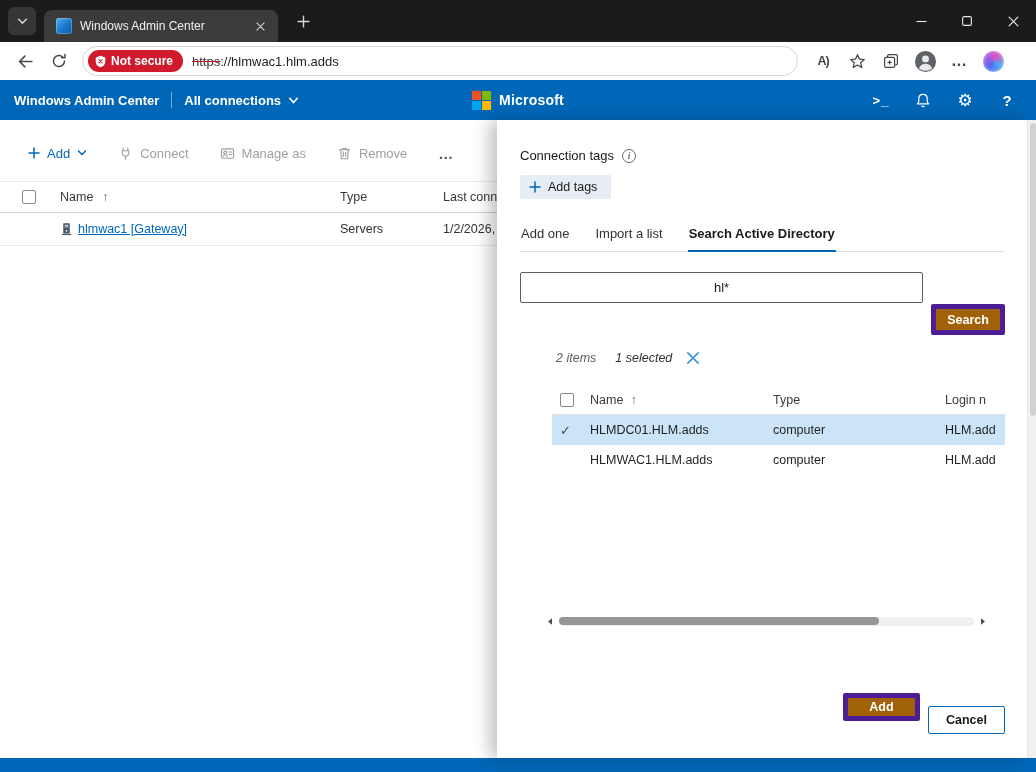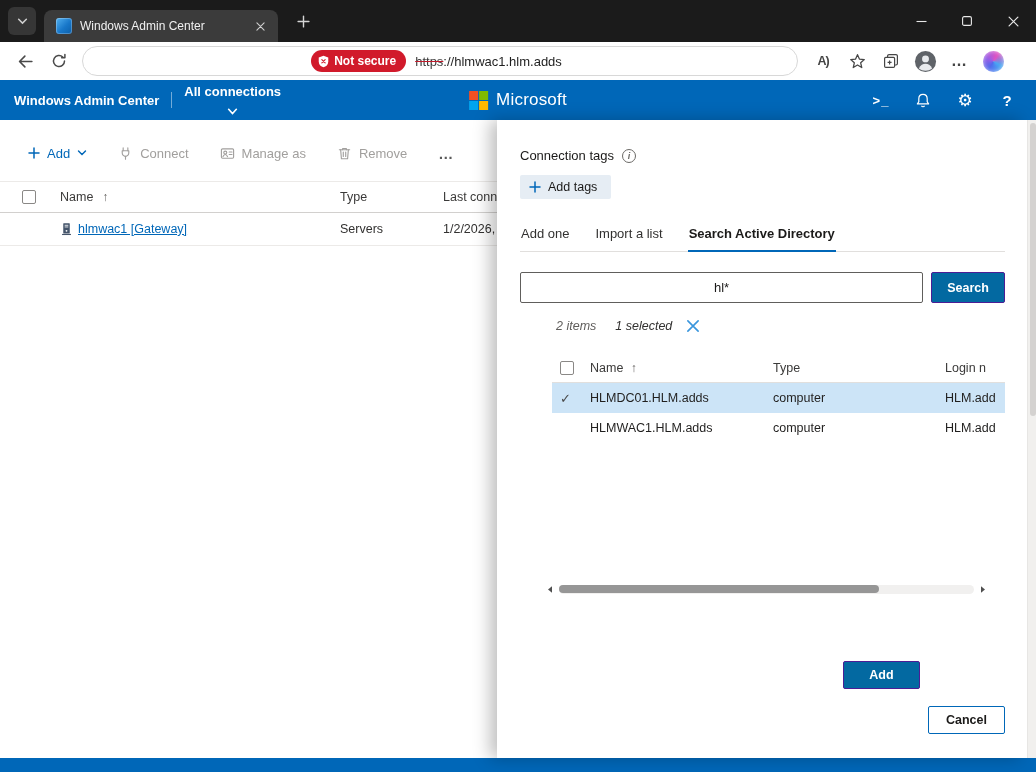--- a/index.html
+++ b/index.html
@@ -23,42 +23,42 @@
   .tab-title { flex:1; font-size:12px; white-space:nowrap; overflow:hidden; text-overflow:ellipsis; }
   .tab-close { width:20px; height:20px; border-radius:4px; display:flex; align-items:center; justify-content:center; color:#cfcfcf; }
   .new-tab { width:26px; height:26px; margin-left:12px; border-radius:4px; display:flex; align-items:center; justify-content:center; color:#d6d6d6; }
   .win-controls { margin-left:auto; display:flex; height:42px; }
   .win-btn { width:46px; height:42px; display:flex; align-items:center; justify-content:center; color:#e8e8e8; }
 
   
   .browser-toolbar { height:38px; background:#fff; display:flex; align-items:center; padding:0 10px 0 10px; gap:4px; flex:none; }
   .nav-btn { width:30px; height:30px; border-radius:6px; display:flex; align-items:center; justify-content:center; color:#4a4a4a; }
   .address { flex:1; max-width:716px; height:30px; border:1px solid #d8d8d8; border-radius:15px; background:#fff;
-    display:flex; align-items:center; gap:9px; padding:0 12px 0 5px; margin:0 4px;justify-content:center; }
+    display:flex; align-items:center; gap:9px; padding:0 12px 0 5px; margin:0 4px; }
   .badge { height:22px; border-radius:11px; background:#d11a2b; color:#fff; display:flex; align-items:center; gap:5px;
     padding:0 10px 0 7px; font-size:12px; font-weight:700; flex:none; }
   .url { font-size:13px; color:#1f1f1f; white-space:nowrap; }
   .url .https { text-decoration:line-through; text-decoration-color:#c21a2b; color:#3c3c3c; }
   .tb-icons { display:flex; align-items:center; gap:4px; margin-left:2px; }
   .tb-icon { width:30px; height:30px; border-radius:6px; display:flex; align-items:center; justify-content:center; color:#464646; }
   .read-aloud { font-size:12.5px; font-weight:600; color:#464646; letter-spacing:-1px; }
   .ellipsis-glyph { font-size:16px; font-weight:700; color:#464646; line-height:6px; }
   .copilot-orb { width:21px; height:21px; border-radius:50%;
     background:conic-gradient(from 210deg,#4f6bed,#9b5de5,#e052c1,#49a7f2,#4f6bed);
     box-shadow:inset 0 0 4px rgba(255,255,255,.6); }
 
   
   .app-header { height:40px; background:#0067b8; color:#fff; display:flex; align-items:center; padding:0 14px; position:relative; flex:none; }
   .app-title { font-size:13px; font-weight:700; }
   .hdr-divider { width:1px; height:16px; background:rgba(255,255,255,.45); margin:0 12px; }
-  .hdr-nav { display:flex; align-items:center; gap:7px; color:#fff; font-size:13px; font-weight:600;flex-direction:column; }
+  .hdr-nav { display:flex; align-items:center; gap:7px; color:#fff; font-size:13px; font-weight:600; }
   .hdr-brand { position:absolute; left:50%; transform:translateX(-50%); display:flex; align-items:center; gap:8px; }
   .ms-squares { display:grid; grid-template-columns:9px 9px; grid-template-rows:9px 9px; gap:1px; }
   .sq1{background:#f25022;} .sq2{background:#7fba00;} .sq3{background:#00a4ef;} .sq4{background:#ffb900;}
-  .brand-text { font-size:17px; font-weight:400; letter-spacing:.2px; }
+  .brand-text { font-size:14px; font-weight:700; letter-spacing:.2px; }
   .hdr-icons { margin-left:auto; display:flex; align-items:center; gap:12px; }
   .hdr-icon { width:30px; height:30px; display:flex; align-items:center; justify-content:center; color:#fff; }
   .prompt-glyph { font-size:13px; font-weight:700; letter-spacing:1px; }
   .gear-glyph { font-size:17px; line-height:17px; }
   .help-glyph { font-size:15px; font-weight:600; }
 
   
   .content { flex:1; position:relative; background:#fff; min-height:0; }
 
   .left-pane { position:absolute; left:0; top:0; bottom:0; width:497px; overflow:hidden; background:#fff; }
@@ -86,21 +86,21 @@
     font-size:9px; font-weight:700; display:flex; align-items:center; justify-content:center; font-style:normal; }
   .add-tags { margin-top:12px; align-self:flex-start; display:flex; align-items:center; gap:7px;
     background:#e6edf4; border-radius:2px; padding:5px 14px 5px 9px; font-size:12.5px; color:#1b1a19;text-align:right; }
   .add-tags .plus-blue { color:#0067b8; display:flex; }
   .tabs { margin-top:27px; display:flex; gap:24px; border-bottom:1px solid #e1dfdd; }
   .tabitem { font-size:13px; color:#323130; padding:0 1px 10px 1px; position:relative; }
   .tabitem.active { font-weight:700; color:#1b1a19; }
   .tabitem.active::after { content:""; position:absolute; left:0; right:0; bottom:-1px; height:2.5px; background:#0067b8; }
   .search-row { margin-top:20px; display:flex; gap:8px; }
   .search-input { flex:1; height:31px; border:1px solid #605e5c; border-radius:2px; padding:0 9px; font-size:13px; color:#1b1a19; font-family:inherit;text-align:center; }
-  .btn-primary { background:#0369a1; color:#fff; border:1px solid #4c1d95; border-radius:2px; font-size:12.5px; font-weight:600; }
+  .btn-primary { background:#a16207; color:#fff; border:5px solid #4c1d95; border-radius:2px; font-size:12.5px; font-weight:600;margin-top:32px; }
   .search-btn { width:74px; height:31px; }
   .status-row { margin-top:16px; margin-left:36px; display:flex; align-items:center; gap:19px; font-size:12.5px; font-style:italic; }
   .items-count { color:#605e5c; }
   .selected-count { color:#323130; }
   .clear-sel { display:flex; align-items:center; margin-left:-5px; }
   .results { margin-top:20px; margin-left:32px; overflow:hidden; }
   .r-head { display:flex; align-items:center; height:30px; border-bottom:1px solid #e1dfdd; font-size:12.5px; color:#3b3a39; }
   .r-row { display:flex; align-items:center; height:30px; font-size:12.5px; color:#201f1e; }
   .r-row.selected { background:#cce4f7; }
   .c-sel { width:38px; display:flex; align-items:center; padding-left:8px; }

